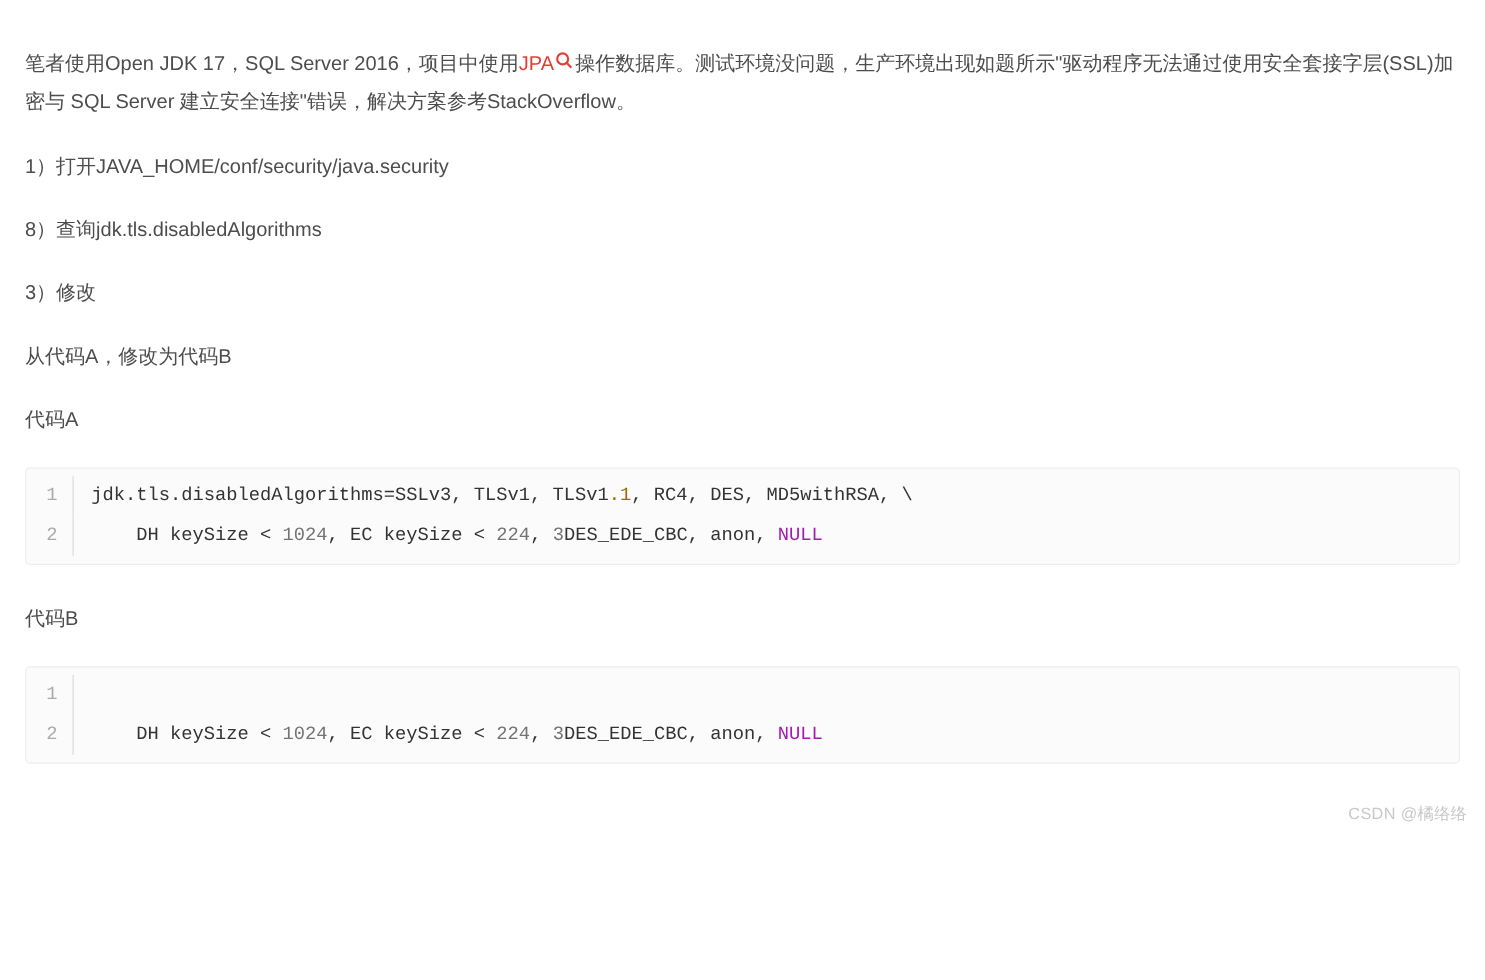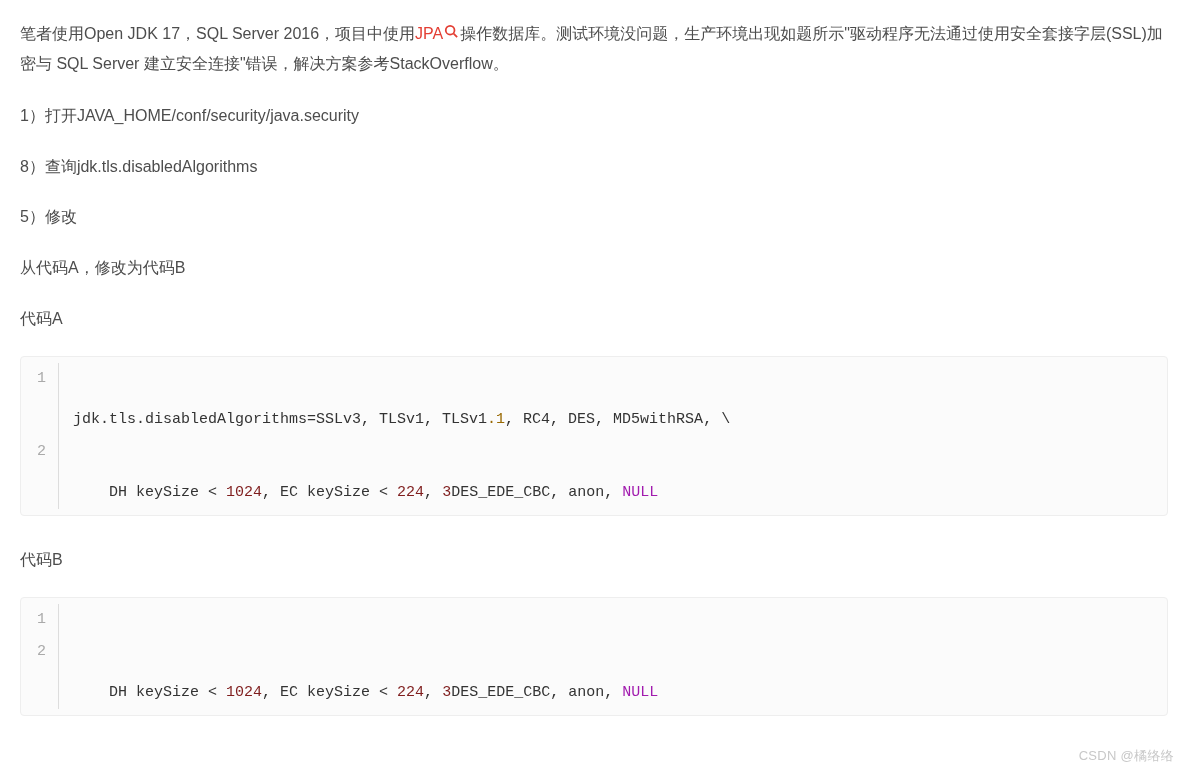--- a/index.html
+++ b/index.html
@@ -13,20 +13,21 @@
     position: relative;
     width: 1188px;
     box-sizing: border-box;
   }
   p {
     margin: 0 0 22px 0;
     color: #4d4d4d;
   }
   .intro {
     line-height: 1.9;
+    margin-top: 18px;
   }
   .jpa-link {
     color: #e33e33;
     text-decoration: none;
   }
   .search-icon {
     display: inline-block;
     width: 14px;
     height: 14px;
     vertical-align: 1px;
@@ -66,23 +67,22 @@
     padding-right: 12px;
     color: #aaa;
     border-right: 1px solid #ddd;
     user-select: none;
     box-sizing: border-box;
   }
   .code-content {
     padding-left: 14px;
     white-space: pre;
     color: #333;
-    margin-top: 41px;
   }
-  .tok-num { color: #7f1d1d; }
+  .tok-num { color: #737373; }
   .tok-float { color: #986801; }
   .tok-null { color: #a21caf; }
   .watermark {
     position: absolute;
     right: 14px;
     bottom: 18px;
     font-size: 13px;
     color: #c8c8c8;
     letter-spacing: 0.3px;
   }
@@ -92,21 +92,21 @@
 
 <p class="intro">
   <span>笔者使用Open JDK 17，SQL Server 2016，项目中使用</span><a class="jpa-link"><span>JPA</span></a><span class="search-icon"><svg viewBox="0 0 16 16">
         <circle cx="7" cy="7" r="5"></circle>
         <line x1="11" y1="11" x2="15" y2="15"></line>
       </svg></span><span>操作数据库。测试环境没问题，生产环境出现如题所示"驱动程序无法通过使用安全套接字层(SSL)加密与 SQL Server 建立安全连接"错误，解决方案参考StackOverflow。</span>
 </p>
 
 <p>1）打开JAVA_HOME/conf/security/java.security</p>
 <p>8）查询jdk.tls.disabledAlgorithms</p>
-<p>5）修改</p>
+<p>3）修改</p>
 
 <p>从代码A，修改为代码B</p>
 
 <p>代码A</p>
 
 <div class="code-block">
   <div class="code-row">
     <div class="line-no">1</div>
     <div class="code-content"><span>jdk.tls.disabledAlgorithms=SSLv3, TLSv1, TLSv1</span><span class="tok-float">.1</span><span>, RC4, DES, MD5withRSA, \</span></div>
   </div>

